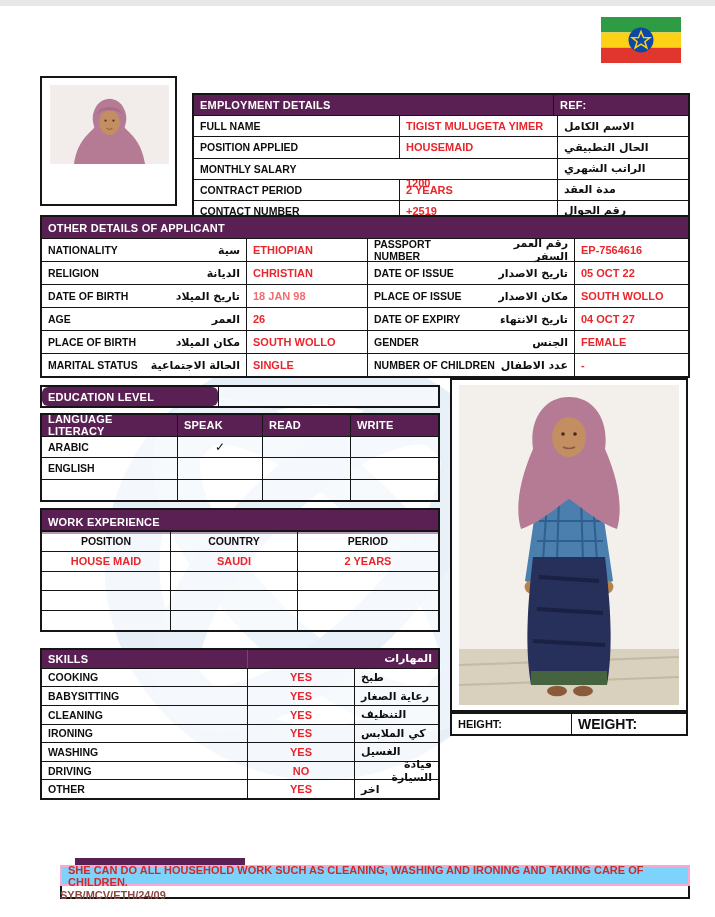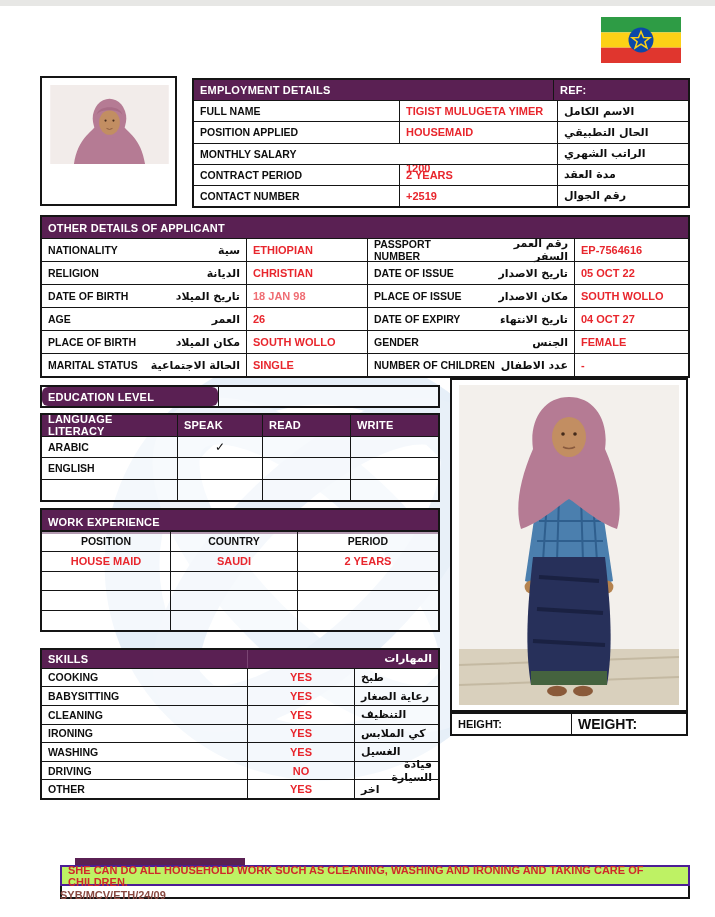--- a/index.html
+++ b/index.html
@@ -30,22 +30,22 @@
   .logo-text{display:flex;flex-direction:column;line-height:1.12;}
   .logo-ar{color:#2a7db5;font-family:"DejaVu Sans",sans-serif;font-weight:bold;font-size:15px;direction:rtl;}
   .logo-en{color:#0d2d56;font-weight:bold;font-size:12.5px;letter-spacing:.2px;}
   .logo-ar2{color:#6fb3d9;font-family:"DejaVu Sans",sans-serif;font-weight:bold;font-size:11px;direction:rtl;}
   .logo-en2{color:#8fa8bf;font-weight:bold;font-size:5.8px;letter-spacing:.5px;}
   
   .photo-box{border:2px solid #151515;background:#fff;box-sizing:border-box;z-index:2;}
   
   .remarks-tab{background:#5a2053;color:#fff;font-weight:bold;font-size:11px;
                display:flex;align-items:center;padding:0 8px;box-sizing:border-box;}
-  .remarks-text{border:2px solid #4c1d95;display:flex;align-items:center;padding:0 6px;
-                color:#cf2a2a;font-weight:bold;font-size:11px;box-sizing:border-box;background:#bef264;}
+  .remarks-text{border:2px solid #f9a8d4;display:flex;align-items:center;padding:0 6px;
+                color:#cf2a2a;font-weight:bold;font-size:11px;box-sizing:border-box;background:#7dd3fc;}
   .remarks-empty{border:2px solid #151515;border-top:none;box-sizing:border-box;}
   .footer-code{position:absolute;left:60px;top:889px;width:630px;text-align:left;
                font-size:11px;font-weight:bold;color:#8a4a42;z-index:3;padding-right:2px;}
 </style>
 </head>
 <body>
 
 <div class="page">
   <div class="topstrip"></div>
 
@@ -70,21 +70,21 @@
       <path d="M24,80 C28,54 42,48 47,40 L73,40 C78,48 92,54 96,80 Z" fill="#b57b94"></path>
       <ellipse cx="60" cy="34" rx="17" ry="20" fill="#b57b94"></ellipse>
       <ellipse cx="60" cy="38" rx="10.5" ry="12.5" fill="#c28e62"></ellipse>
       <circle cx="56" cy="36" r="1.1" fill="#4a2e1e"></circle>
       <circle cx="64" cy="36" r="1.1" fill="#4a2e1e"></circle>
       <path d="M57,44 Q60,46 63,44" stroke="#8a5a3e" stroke-width="1" fill="none"></path>
       <path d="M47,30 C49,20 71,20 73,30 C70,24 50,24 47,30 Z" fill="#a86c86"></path>
     </svg>
   </div>
 
-  <div class="abs tbl z1" style="left:192px;top:78px;width:498px;height:130px;background:#fff;">
+  <div class="abs tbl z1" style="left:192px;top:93px;width:498px;height:130px;background:#fff;">
     <div class="trow" style="max-height:22px;">
       <div class="cell hdr" style="flex:1;">EMPLOYMENT DETAILS</div>
       <div class="cell hdr bl" style="width:135px;">REF:</div>
     </div>
     <div class="trow">
       <div class="cell lbl" style="width:205px;">FULL NAME</div>
       <div class="cell bl val" style="width:158px;">TIGIST MULUGETA YIMER</div>
       <div class="cell bl ar rgt" style="flex:1;">الاسم الكامل</div>
     </div>
     <div class="trow">

